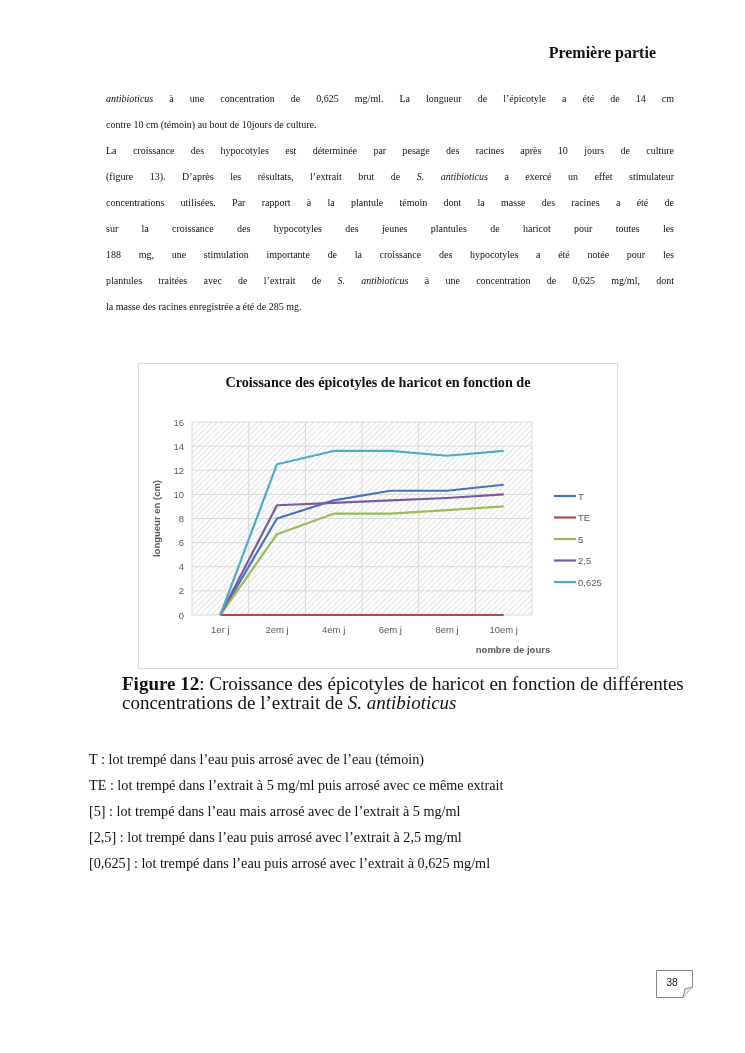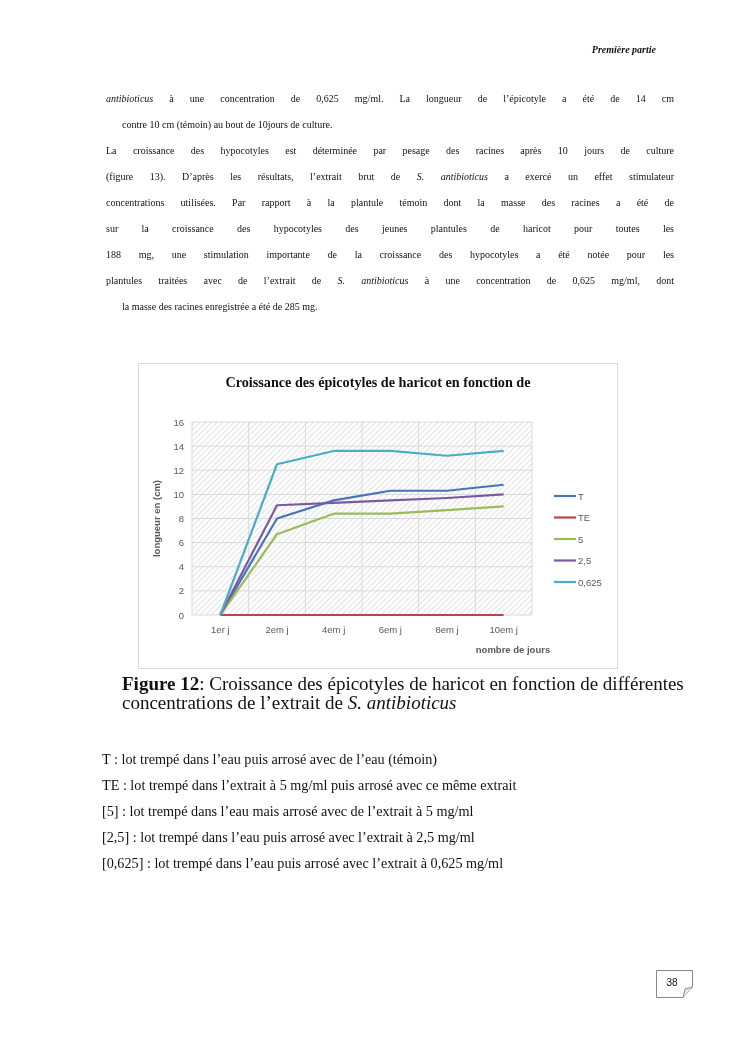--- a/index.html
+++ b/index.html
@@ -1,28 +1,28 @@
 <!DOCTYPE html>
 <html><head>
 <meta charset="utf-8">
 <style>
   html, body { margin:0; padding:0; background:#ffffff; }
   body { width:745px; height:1053px; position:relative; overflow:hidden; font-family:"Liberation Serif", serif; color:#111; }
-  .header { position:absolute; top:44px; right:89px; font-weight:bold; font-style:italic; font-size:10px; }
+  .header { position:absolute; top:44px; right:89px; font-weight:bold; font-size:16px; }
   .para { position:absolute; left:106px; width:568px; font-size:10px; line-height:26px; text-align:justify; }
   .para .line { display:block; text-align:justify; text-align-last:justify; height:26px; white-space:nowrap; }
-  .para .line.last { text-align-last:left;margin-left:16px; }
+  .para .line.last { text-align-last:left; }
   .para i { font-style:italic; }
   .chart-box { position:absolute; left:122px; top:363px; width:478px; height:304px; border:1px solid #d9d9d9; background:#fff;margin-left:16px; }
   .chart-title { position:absolute; left:0; top:9px; width:100%; text-align:center; font-weight:bold; font-size:14.2px; line-height:18px; }
   .chart-svg { position:absolute; left:0; top:0; }
   .caption { position:absolute; left:122px; top:674px; width:478px; font-size:19px; line-height:19px; text-align:justify; }
   .caption .line1 { display:block; text-align:justify; text-align-last:justify; white-space:nowrap; }
   .legend-notes { position:absolute; left:89px; top:746px; font-size:14.2px; }
-  .legend-notes div { height:26px; line-height:26px; white-space:nowrap;margin-left:13px; }
+  .legend-notes div { height:26px; line-height:26px; white-space:nowrap; }
   .page-num { position:absolute; left:656px; top:970px; width:36px; height:26px; }
   .page-num span { position:absolute; left:0; top:0; width:32px; height:16px; line-height:26px; text-align:center; font-family:"Liberation Sans", sans-serif; font-size:10px; }
 </style>
 </head>
 <body>
 
 <div class="header">Première partie</div>
 
 <div class="para" style="top:86px;">
   <span class="line"><i>antibioticus</i><span> à une concentration de 0,625 mg/ml. La longueur de l’épicotyle a été de 14 cm</span></span>

